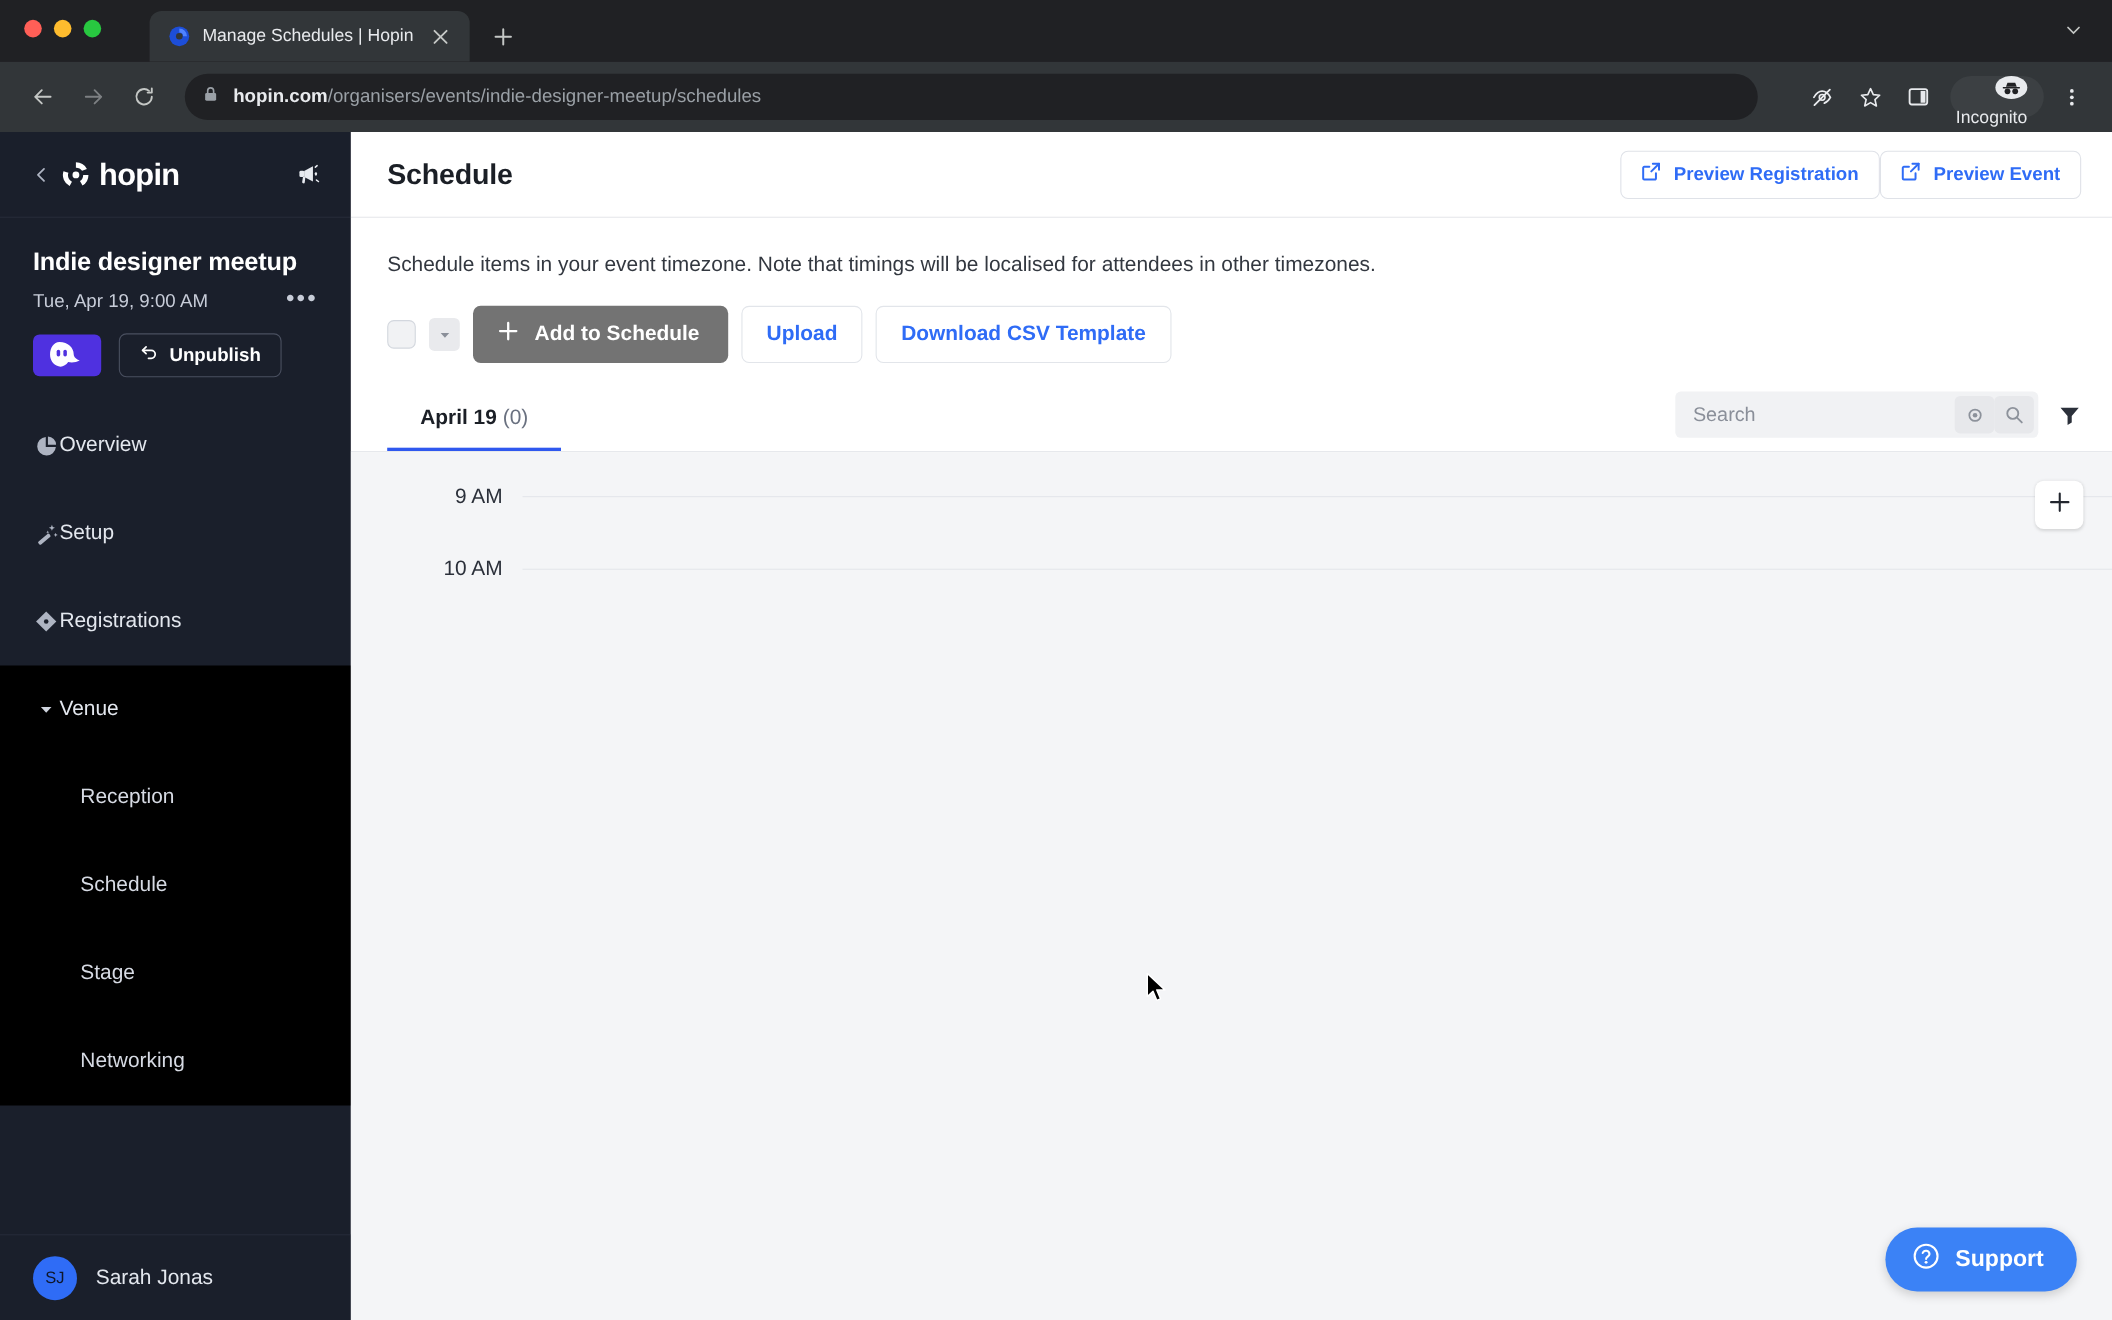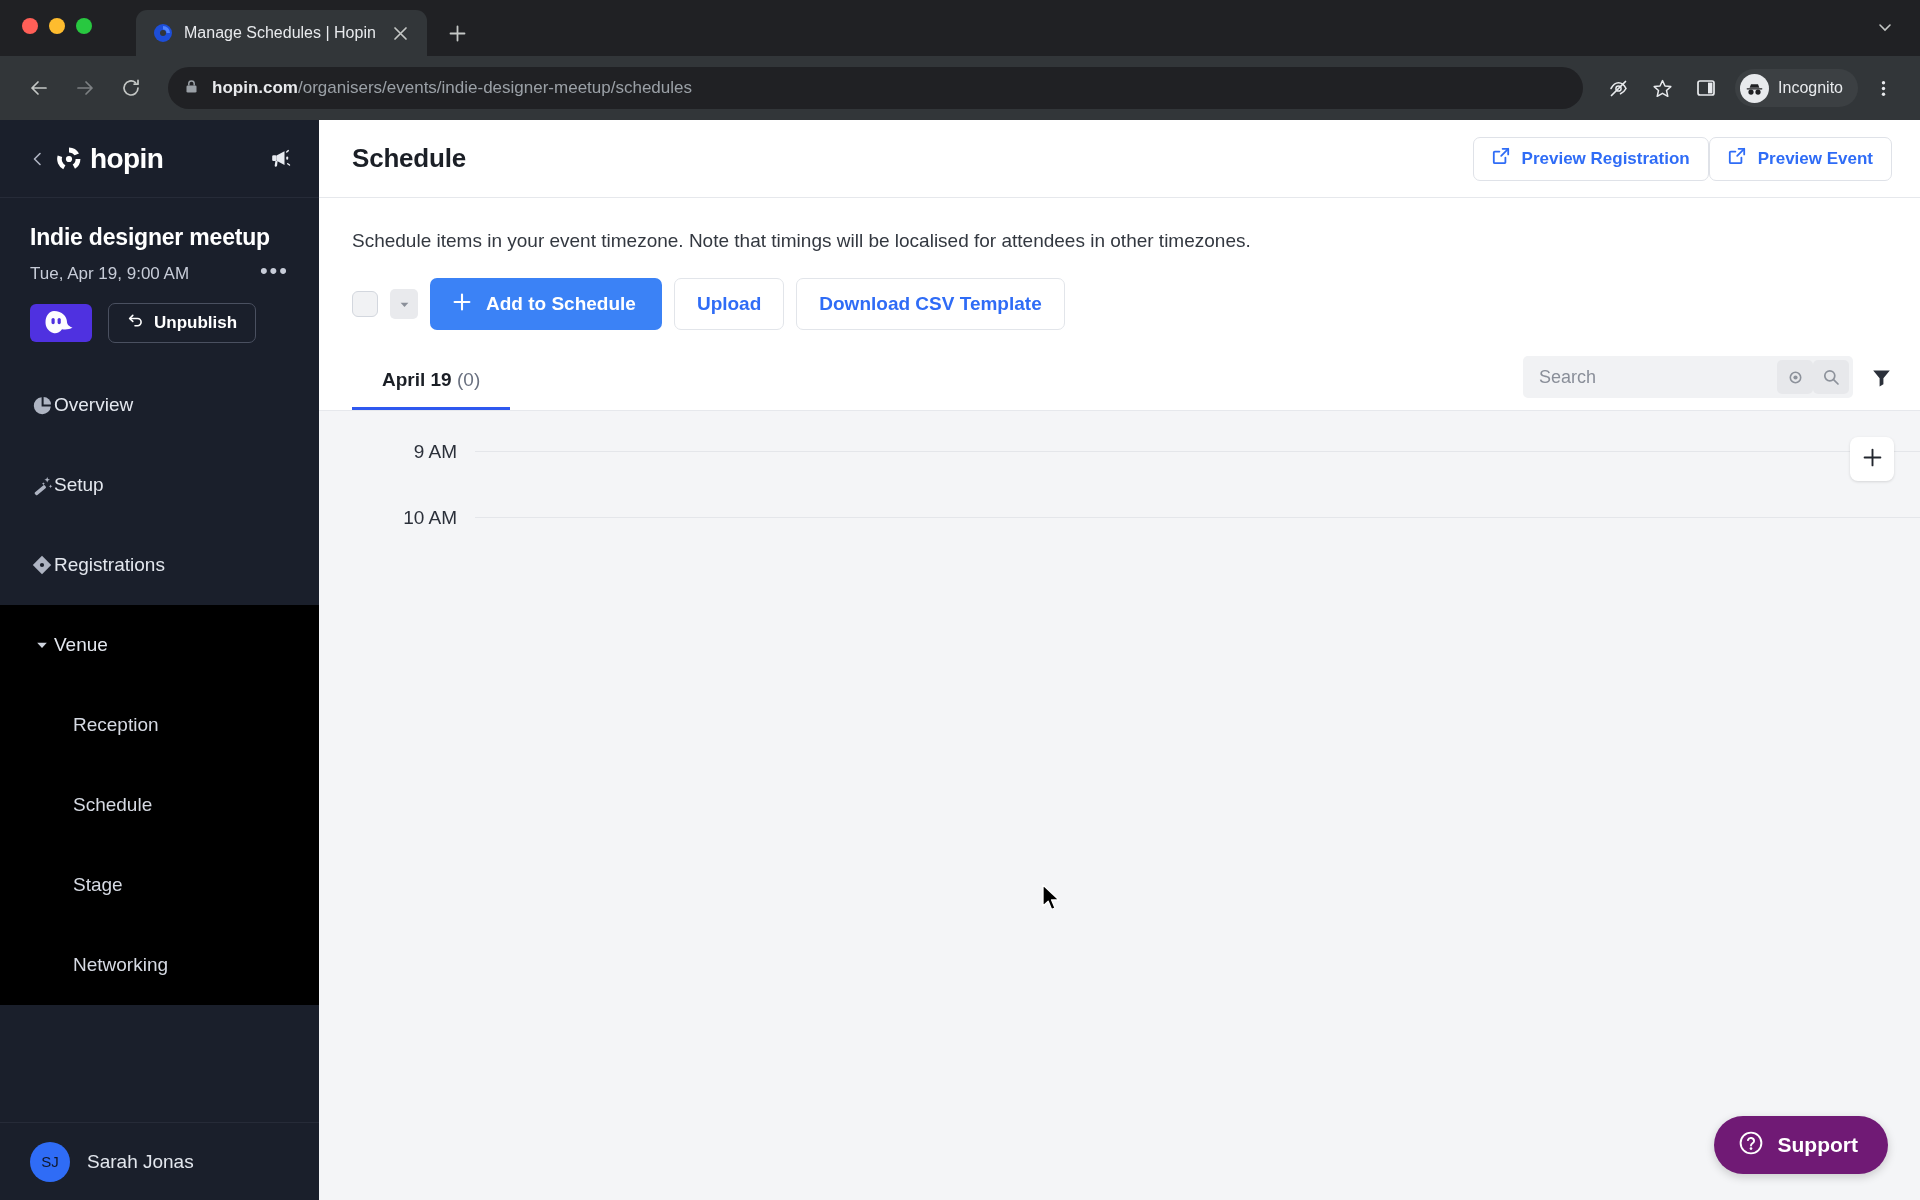--- a/index.html
+++ b/index.html
@@ -37,21 +37,21 @@
     flex: 1; height: 42px; background: #202124; border-radius: 21px;
     display: flex; align-items: center; padding: 0 16px; gap: 13px;
     margin-left: 12px; margin-right: 12px; max-width: 1430px;
   }
   .omnibox .url { font-size: 17px; color: #9aa0a6; white-space: nowrap; }
   .omnibox .url b { color: #e8eaed; font-weight: 700; }
   .tb-icons { display: flex; align-items: center; gap: 6px; margin-left: auto; }
   .tb-icon { width: 38px; height: 38px; display: flex; align-items: center; justify-content: center; color: #e8eaed; border-radius: 50%; }
   .incognito-chip {
     height: 38px; background: #3c4043; border-radius: 19px; display: flex;
-    align-items: center; gap: 9px; padding: 0 15px 0 5px; margin-left: 4px;
+    align-items: flex-end; gap: 9px; padding: 0 15px 0 5px; margin-left: 4px; flex-direction: column;
   }
   .incog-avatar { width: 29px; height: 29px; border-radius: 50%; background: #e8eaed; display: flex; align-items: center; justify-content: center; }
   .incognito-chip span { color: #e8eaed; font-size: 16px; white-space: nowrap; }
 
   
   .page { flex: 1; display: flex; background: #fff; position: relative; overflow: hidden; }
 
   
   .sidebar { width: 319px; flex: 0 0 319px; background: #1a1f2b; display: flex; flex-direction: column; color: #fff; position: relative; }
   .sb-head { height: 78px; display: flex; align-items: center; padding: 0 26px 0 30px; gap: 10px; border-bottom: 1px solid #262b38; }
@@ -98,21 +98,21 @@
     gap: 12px; padding: 0 18px; font-family: inherit; white-space: nowrap;
   }
 
   .main-body { flex: 1; display: flex; flex-direction: column; min-height: 0; }
   .blurb { font-size: 19px; color: #333840; padding: 32px 33px 0 33px; }
 
   .actionbar { display: flex; align-items: center; gap: 12px; padding: 26px 33px 0 33px; }
   .mini-check { width: 26px; height: 26px; border: 1px solid #d3d7de; border-radius: 6px; background: #f1f2f4; }
   .mini-caret { width: 28px; height: 30px; border-radius: 5px; background: #e9eaed; display: flex; align-items: center; justify-content: center; color: #8a8f99; }
   .btn-primary {
-    height: 52px; background: #3b82f6; border: none; border-radius: 7px; color: #fff;
+    height: 52px; background: #737373; border: none; border-radius: 7px; color: #fff;
     font-size: 19px; font-weight: 700; display: flex; align-items: center; gap: 14px;
     padding: 0 26px 0 22px; font-family: inherit;
   }
   .btn-ghost {
     height: 52px; background: #fff; border: 1px solid #e2e5ea; border-radius: 7px;
     color: #2f6cf6; font-size: 19px; font-weight: 700; padding: 0 22px;
     font-family: inherit; display: flex; align-items: center;
   }
 
   .tabsrow { display: flex; align-items: flex-end; padding: 26px 28px 0 33px; border-bottom: 1px solid #e6e8ec; }
@@ -129,21 +129,21 @@
   .trow { height: 66px; display: flex; align-items: flex-start; position: relative; }
   .tlabel { width: 100px; text-align: right; font-size: 19px; color: #2b303a; margin-left: 38px; transform: translateY(-10px); }
   .tline { flex: 1; height: 1px; background: #e4e6ea; margin-left: 18px; margin-right: 0; }
   .add-cell {
     position: absolute; right: 26px; top: 26px; width: 44px; height: 44px;
     background: #fff; border-radius: 8px; box-shadow: 0 1px 3px rgba(0,0,0,.13);
     display: flex; align-items: center; justify-content: center; color: #22262e;
   }
 
   .support {
-    position: absolute; right: 32px; bottom: 26px; height: 58px; background: #701a75;
+    position: absolute; right: 32px; bottom: 26px; height: 58px; background: #3b82f6;
     border-radius: 29px; display: flex; align-items: center; gap: 14px; padding: 0 30px 0 24px;
     color: #fff; font-size: 21px; font-weight: 700; box-shadow: 0 3px 10px rgba(0,0,0,.18);
   }
 
   .cursor { position: absolute; left: 722px; top: 764px; pointer-events: none; z-index: 50; }
 </style>
 </head>
 <body>
 
 <div class="browser">

